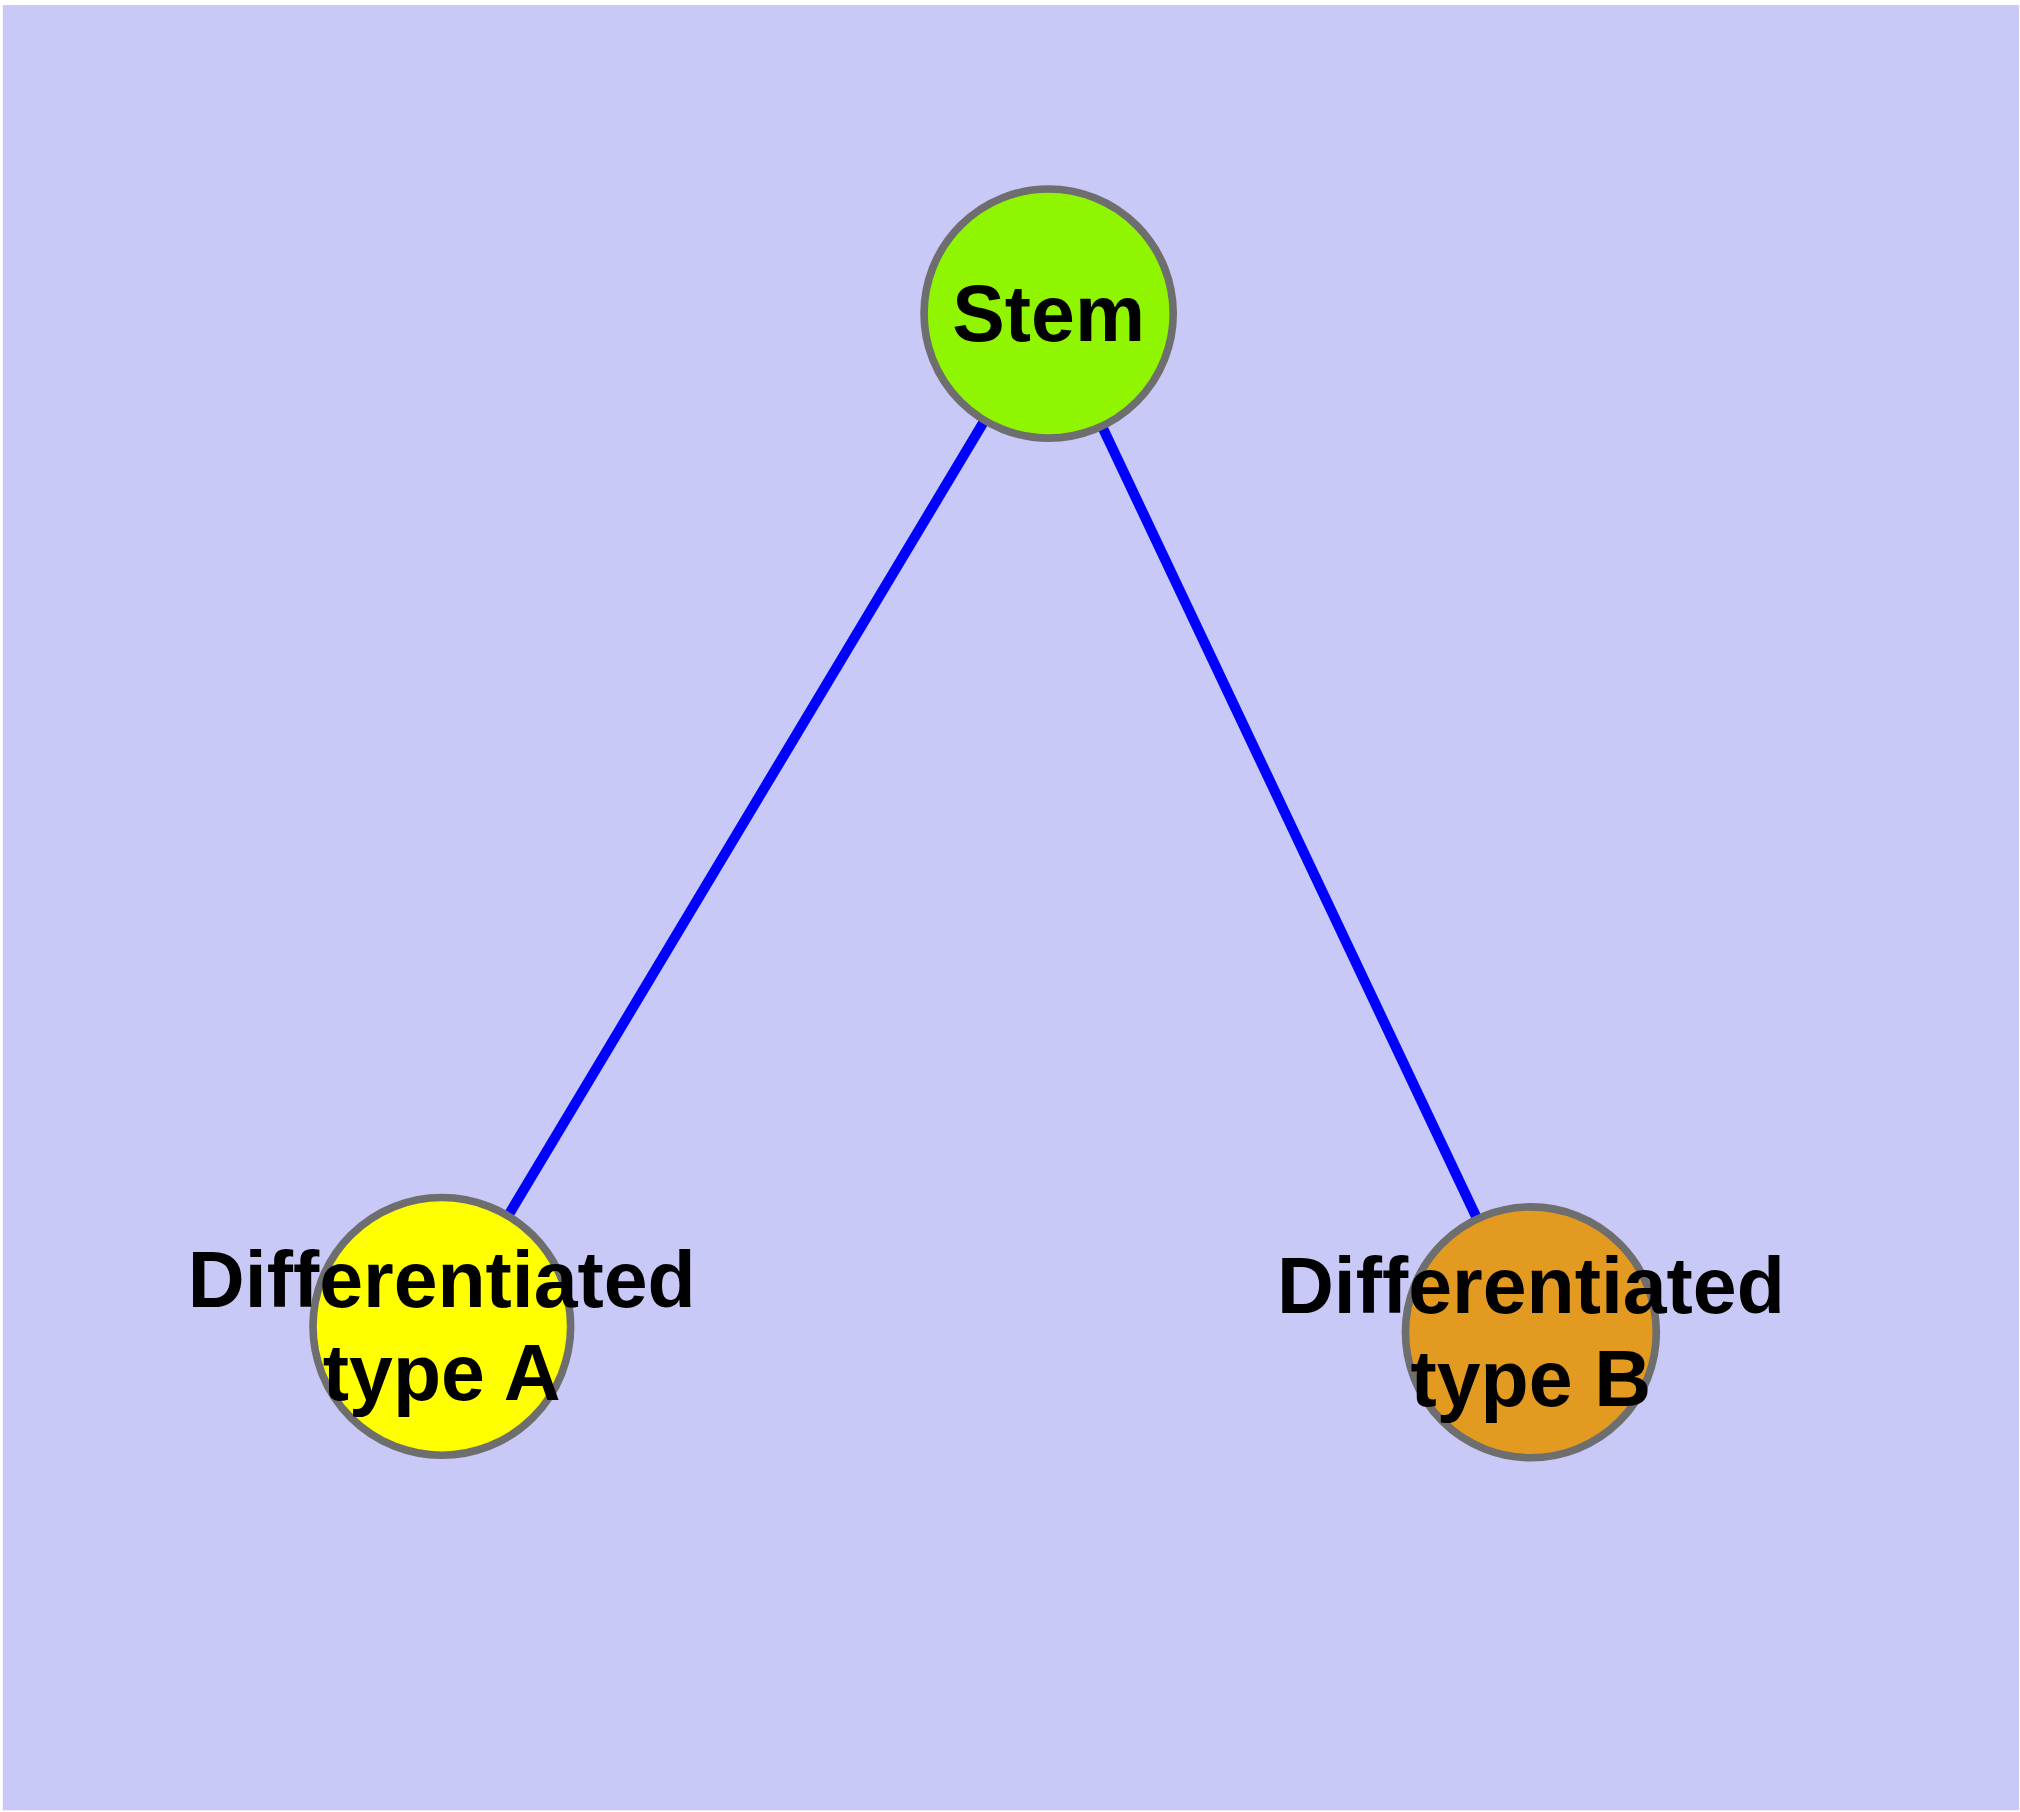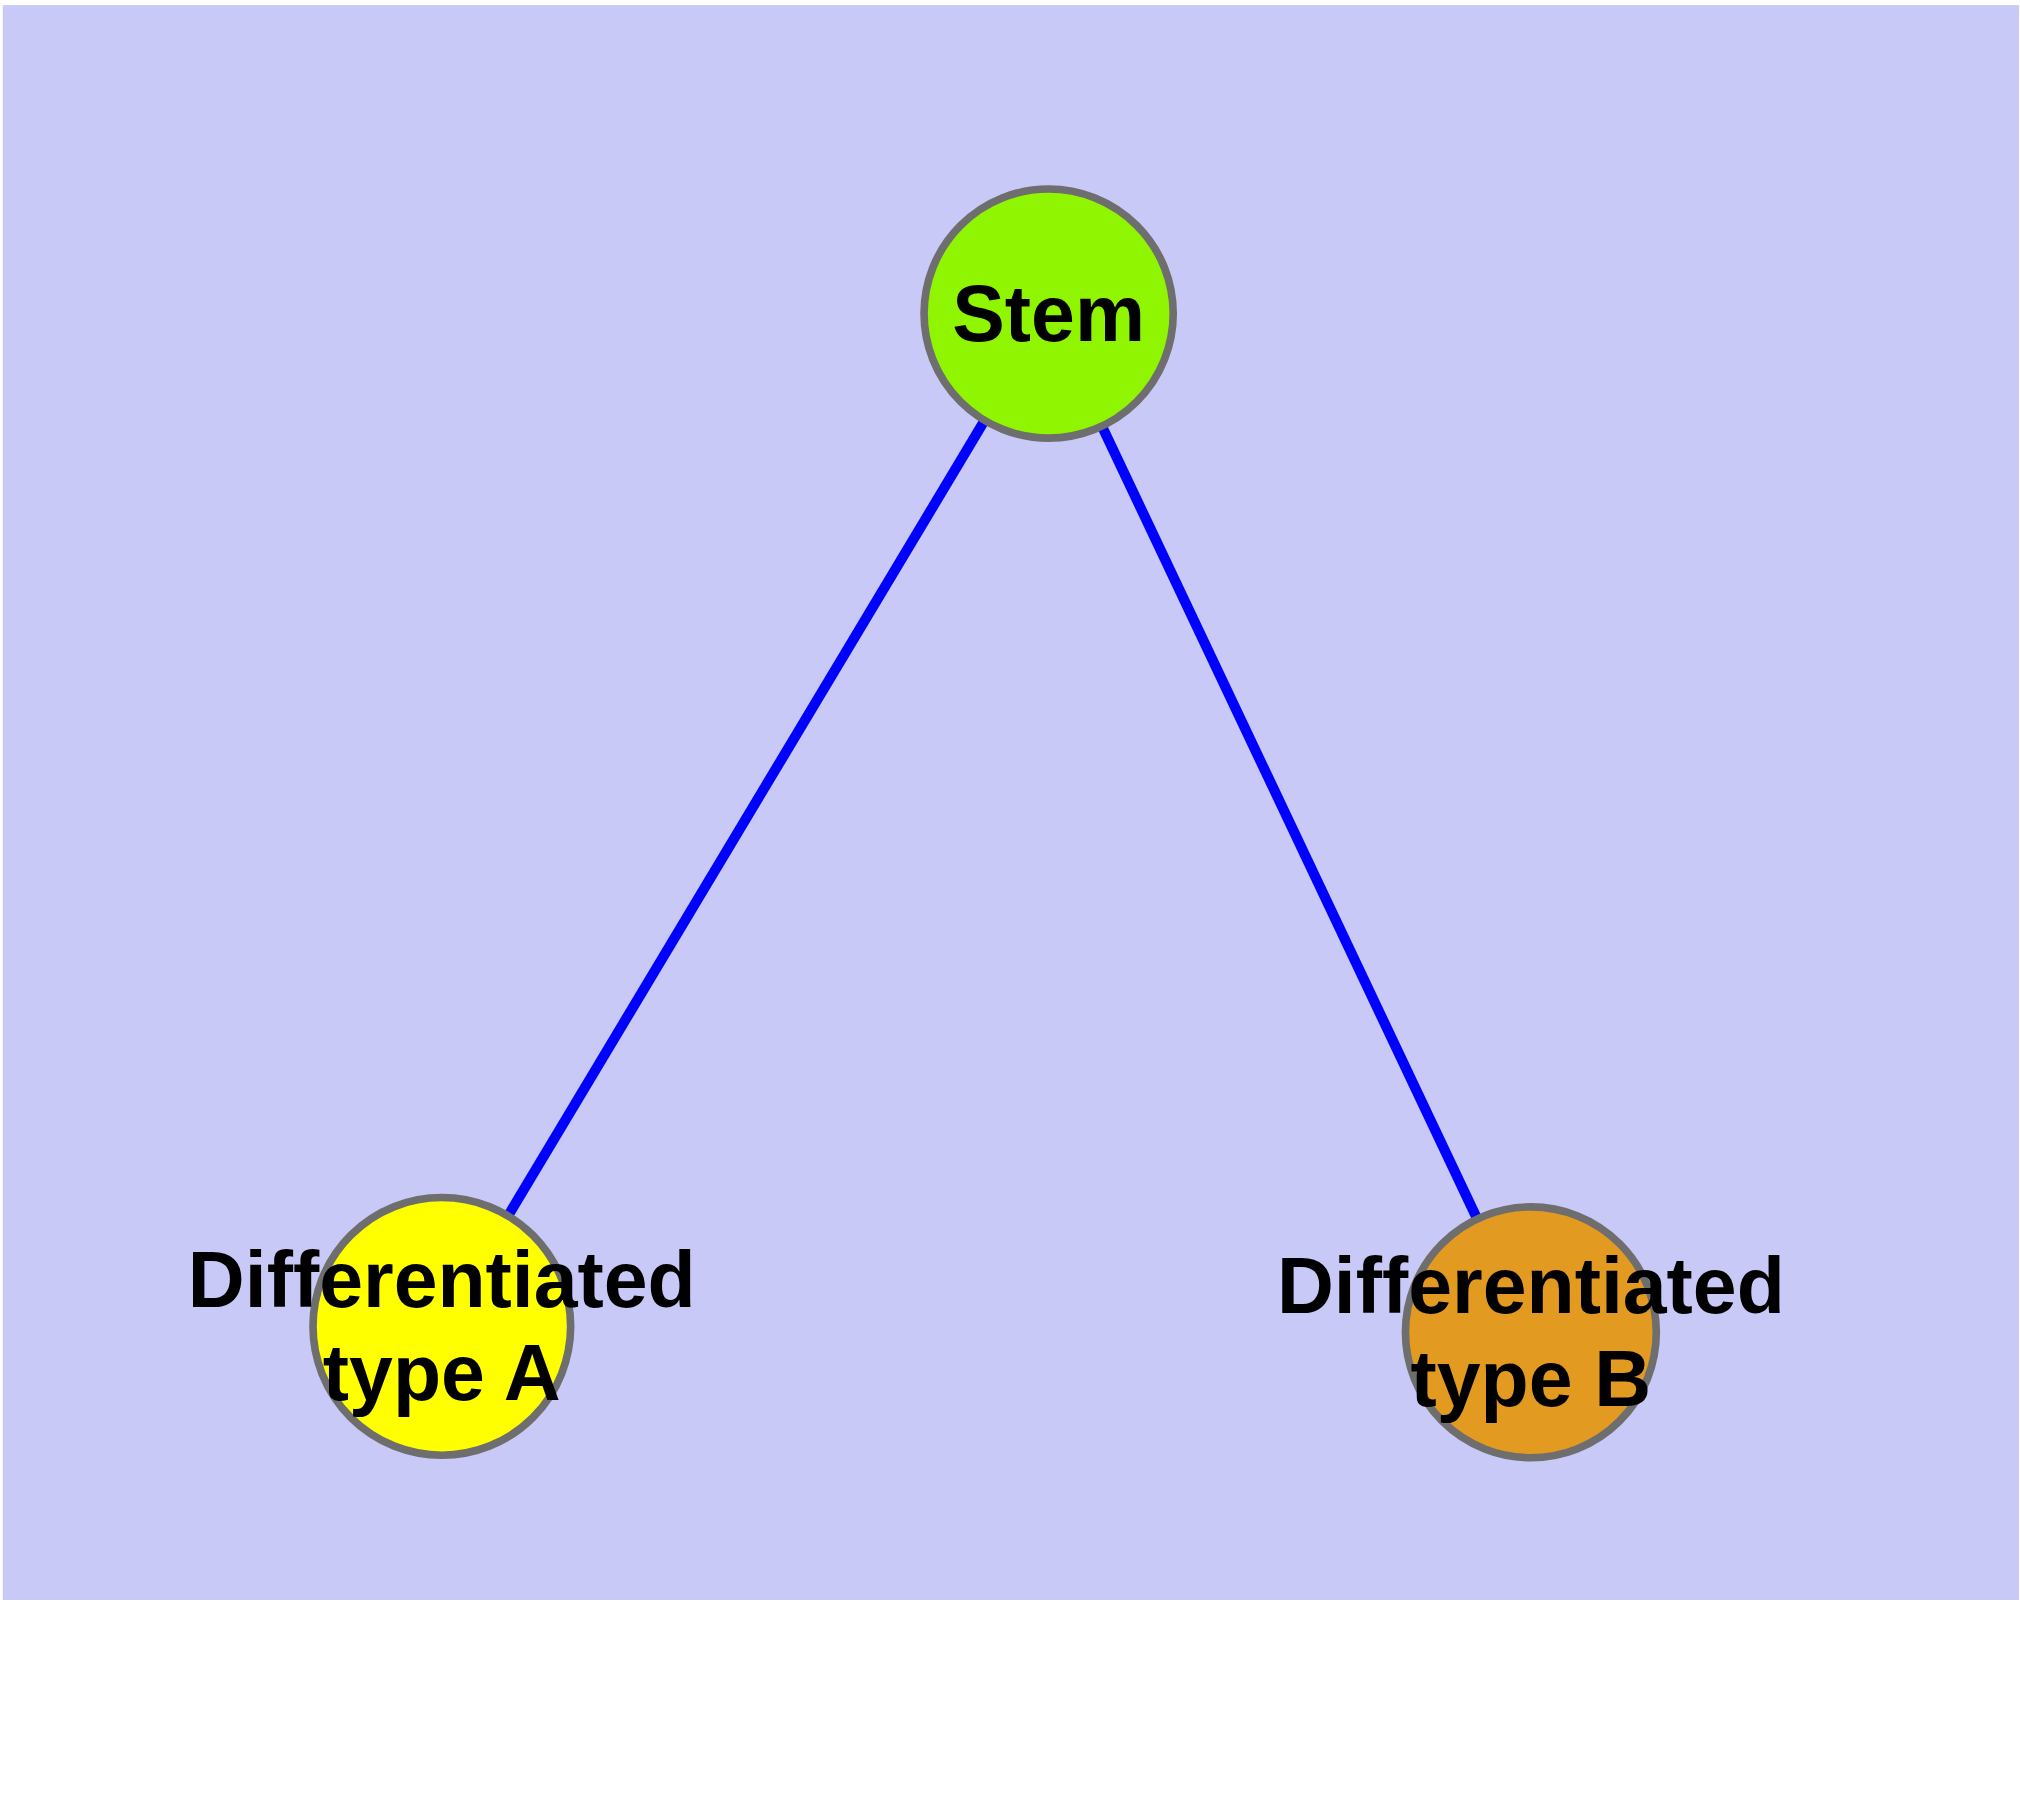--- a/index.html
+++ b/index.html
@@ -4,21 +4,21 @@
 <style>
   html, body {
     margin: 0;
     padding: 0;
     background: #ffffff;
     font-family: "Liberation Sans", sans-serif;
   }
   .stage {
     position: relative;
     width: 2021px;
-    height: 1600px;
+    height: 1812px;
     background: #ffffff;
   }
   svg.graph {
     display: block;
     width: 2021px;
     height: 1812px;
   }
   .node-label {
     font-family: "Liberation Sans", sans-serif;
     font-weight: bold;

